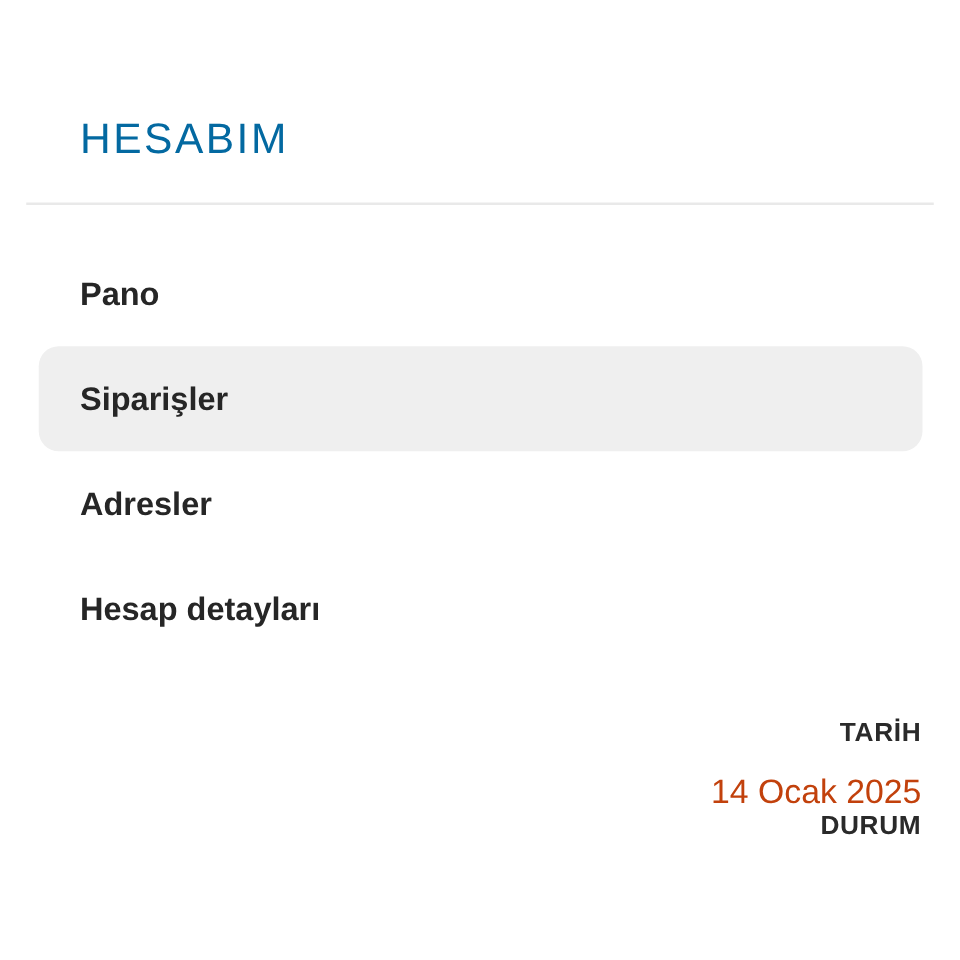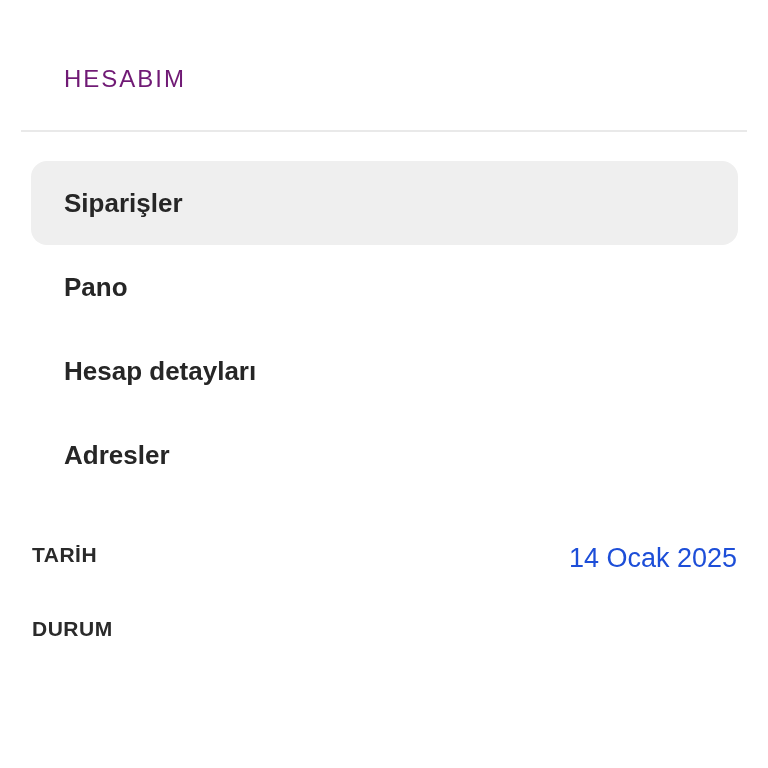--- a/index.html
+++ b/index.html
@@ -6,26 +6,26 @@
   html, body { margin: 0; padding: 0; }
   body {
     width: 768px;
     height: 768px;
     background: #ffffff;
     overflow: hidden;
     font-family: "Liberation Sans", "DejaVu Sans", sans-serif;
     color: #222222;
   }
   .page-title {
-    margin: 60px 0 0 64px;
-    font-size: 24px;
+    margin: 92px 0 0 64px;
+    font-size: 34px;
     line-height: 38px;
     font-weight: 500;
     letter-spacing: 2px;
-    color: #701a75;
+    color: #0369a1;
   }
   .divider {
     height: 2px;
     background: #e9e9e9;
     margin: 32px 21px 0 21px;
   }
   .account-nav {
     margin-top: 29px;
   }
   .nav-item {
@@ -42,48 +42,49 @@
   }
   .nav-item.active {
     background: #efefef;
   }
   .order-details {
     margin-top: 46px;
   }
   .detail-row {
     height: 74px;
     display: flex;
-    align-items: flex-start;
+    align-items: flex-end;
     justify-content: space-between;
     padding: 0 31px 0 32px;
+    flex-direction: column;
   }
   .detail-label {
     font-size: 21px;
     font-weight: 700;
     letter-spacing: 0.5px;
     color: #2a2a2a;
   }
   .detail-value {
     font-size: 27px;
     font-weight: 400;
-    color: #1d4ed8;
+    color: #c2410c;
   }
 </style>
 </head>
 <body>
 
 <h1 class="page-title">HESABIM</h1>
 
 <div class="divider"></div>
 
 <nav class="account-nav">
+  <div class="nav-item">Pano</div>
   <div class="nav-item active">Siparişler</div>
-  <div class="nav-item">Pano</div>
+  <div class="nav-item">Adresler</div>
   <div class="nav-item">Hesap detayları</div>
-  <div class="nav-item">Adresler</div>
 </nav>
 
 <section class="order-details">
   <div class="detail-row">
     <span class="detail-label">TARİH</span>
     <span class="detail-value">14 Ocak 2025</span>
   </div>
   <div class="detail-row">
     <span class="detail-label">DURUM</span>
   </div>

